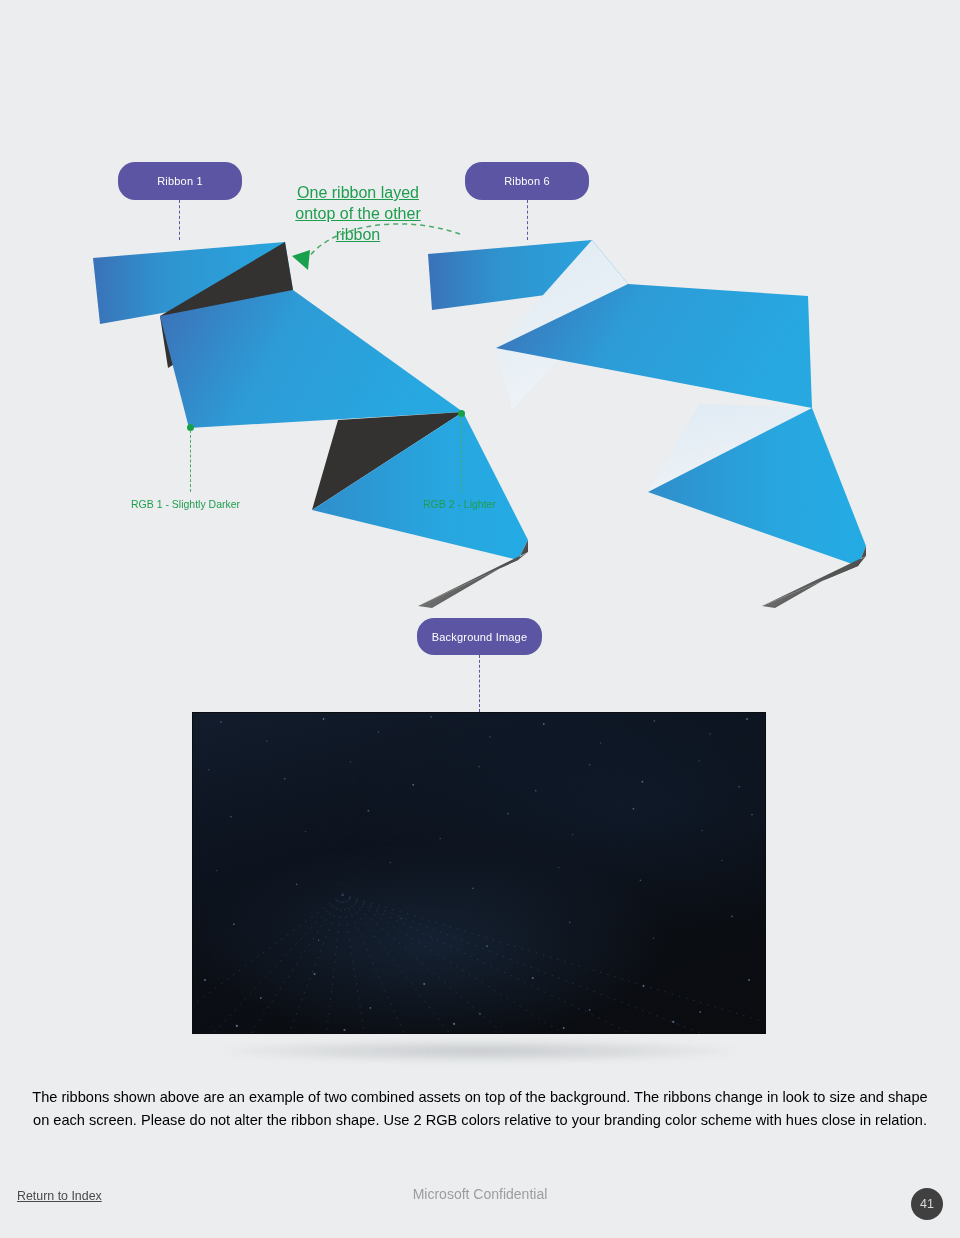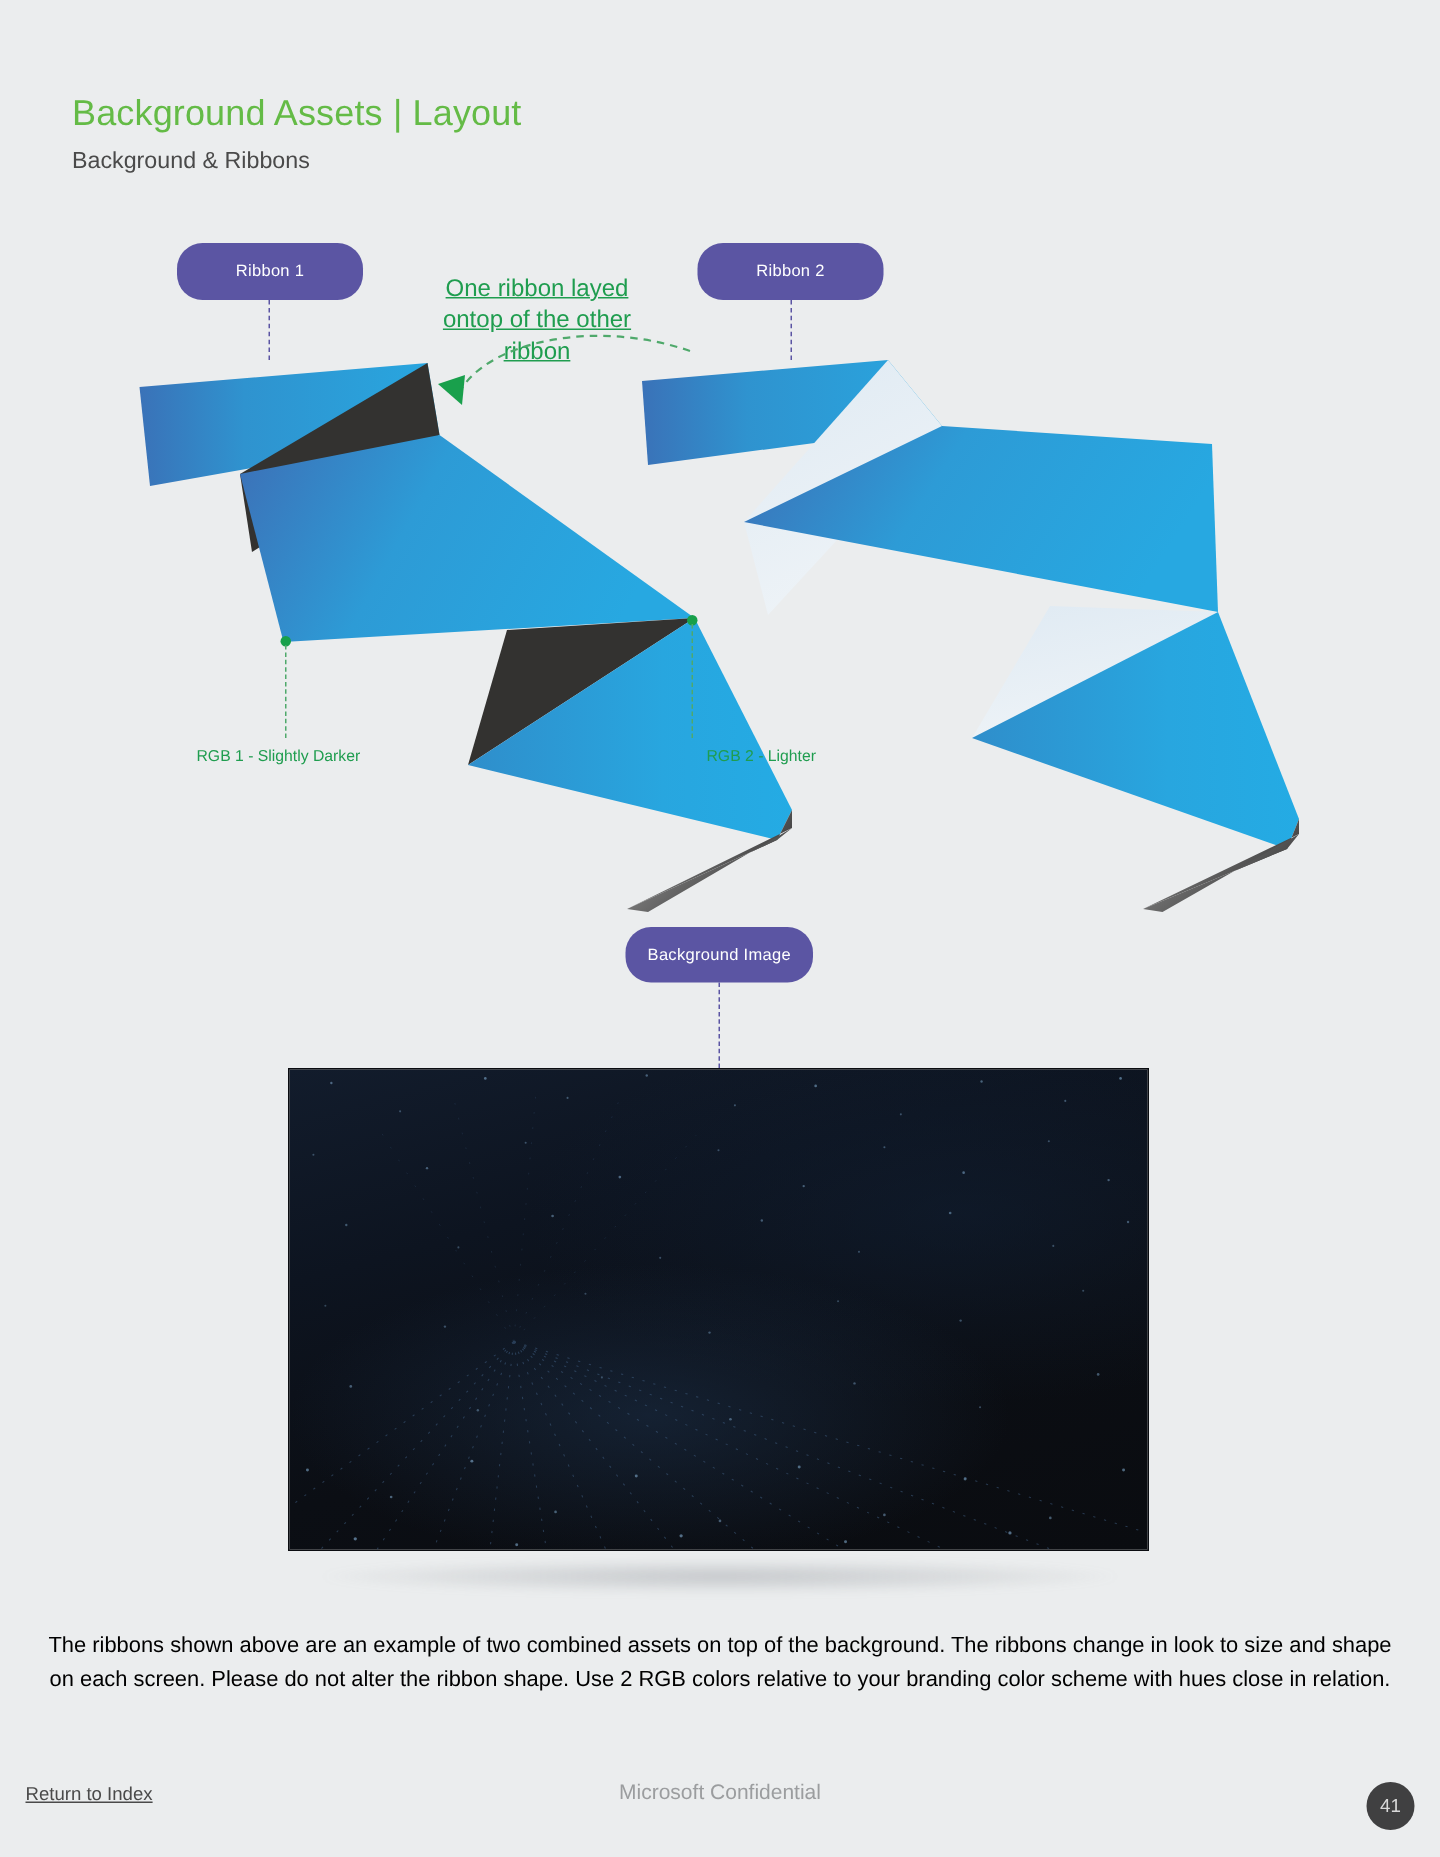--- a/index.html
+++ b/index.html
@@ -96,21 +96,21 @@
   }
 
   
   .rgb-label {
     position: absolute;
     font-size: 10.5px;
     color: #1f9d4f;
     white-space: nowrap;
   }
   #rgb1-label { left: 131px; top: 498px; }
-  #rgb2-label { left: 423px; top: 498px; margin-left: 48px; }
+  #rgb2-label { left: 423px; top: 498px; }
   .leader-green {
     position: absolute;
     width: 0;
     border-left: 1.3px dashed #4fa96b;
   }
   #leader-rgb1 { left: 190px; top: 430px; height: 62px; }
   #leader-rgb2 { left: 461px; top: 416px; height: 76px; }
   .green-dot {
     position: absolute;
     width: 7px;
@@ -211,24 +211,20 @@
     align-items: center;
     justify-content: center;
     text-align: center;
   }
 </style>
 </head>
 <body>
 
 <div class="slide">
 
-  <div class="header">
-    <h1 class="title">Background Assets | Layout</h1>
-    <div class="subtitle">Background &amp; Ribbons</div>
-  </div>
 
   <svg class="ribbons" viewBox="0 0 960 720" xmlns="http://www.w3.org/2000/svg">
     <defs>
       <linearGradient id="blueA" x1="0" y1="0" x2="1" y2="0">
         <stop offset="0%" stop-color="#3a72b8"></stop>
         <stop offset="35%" stop-color="#2f93cf"></stop>
         <stop offset="100%" stop-color="#28a7e0"></stop>
       </linearGradient>
       <linearGradient id="blueB" x1="0" y1="0" x2="1" y2="0.25">
         <stop offset="0%" stop-color="#3d6fb6"></stop>
@@ -271,21 +267,21 @@
       <polygon points="812,408 648,492 700,404" fill="url(#paleFold)"></polygon>
       <polygon points="648,492 812,408 866,546 858,566" fill="url(#blueC)"></polygon>
       <polygon points="858,566 866,546 866,556 762,606" fill="url(#grayTail2)"></polygon>
       <polygon points="762,606 858,566 866,556 775,608" fill="url(#grayTail2)"></polygon>
     </g>
   </svg>
 
   <div class="callout-box" id="box-ribbon1">Ribbon 1</div>
   <div class="leader-purple" id="leader-ribbon1"></div>
 
-  <div class="callout-box" id="box-ribbon2">Ribbon 2</div>
+  <div class="callout-box" id="box-ribbon2">Ribbon 6</div>
   <div class="leader-purple" id="leader-ribbon2"></div>
 
   <div class="callout-box" id="box-bgimage">Background Image</div>
   <div class="leader-purple" id="leader-bgimage"></div>
 
   <div class="green-note">One ribbon layed ontop of the other ribbon</div>
   <svg class="green-arrow-svg" viewBox="0 0 200 80" xmlns="http://www.w3.org/2000/svg">
     <path d="M 30 62 C 48 28, 120 12, 184 34" fill="none" stroke="#4fa96b" stroke-width="1.5" stroke-dasharray="5,4"></path>
     <polygon points="16,56 34,50 32,70" fill="#19a04c"></polygon>
   </svg>

